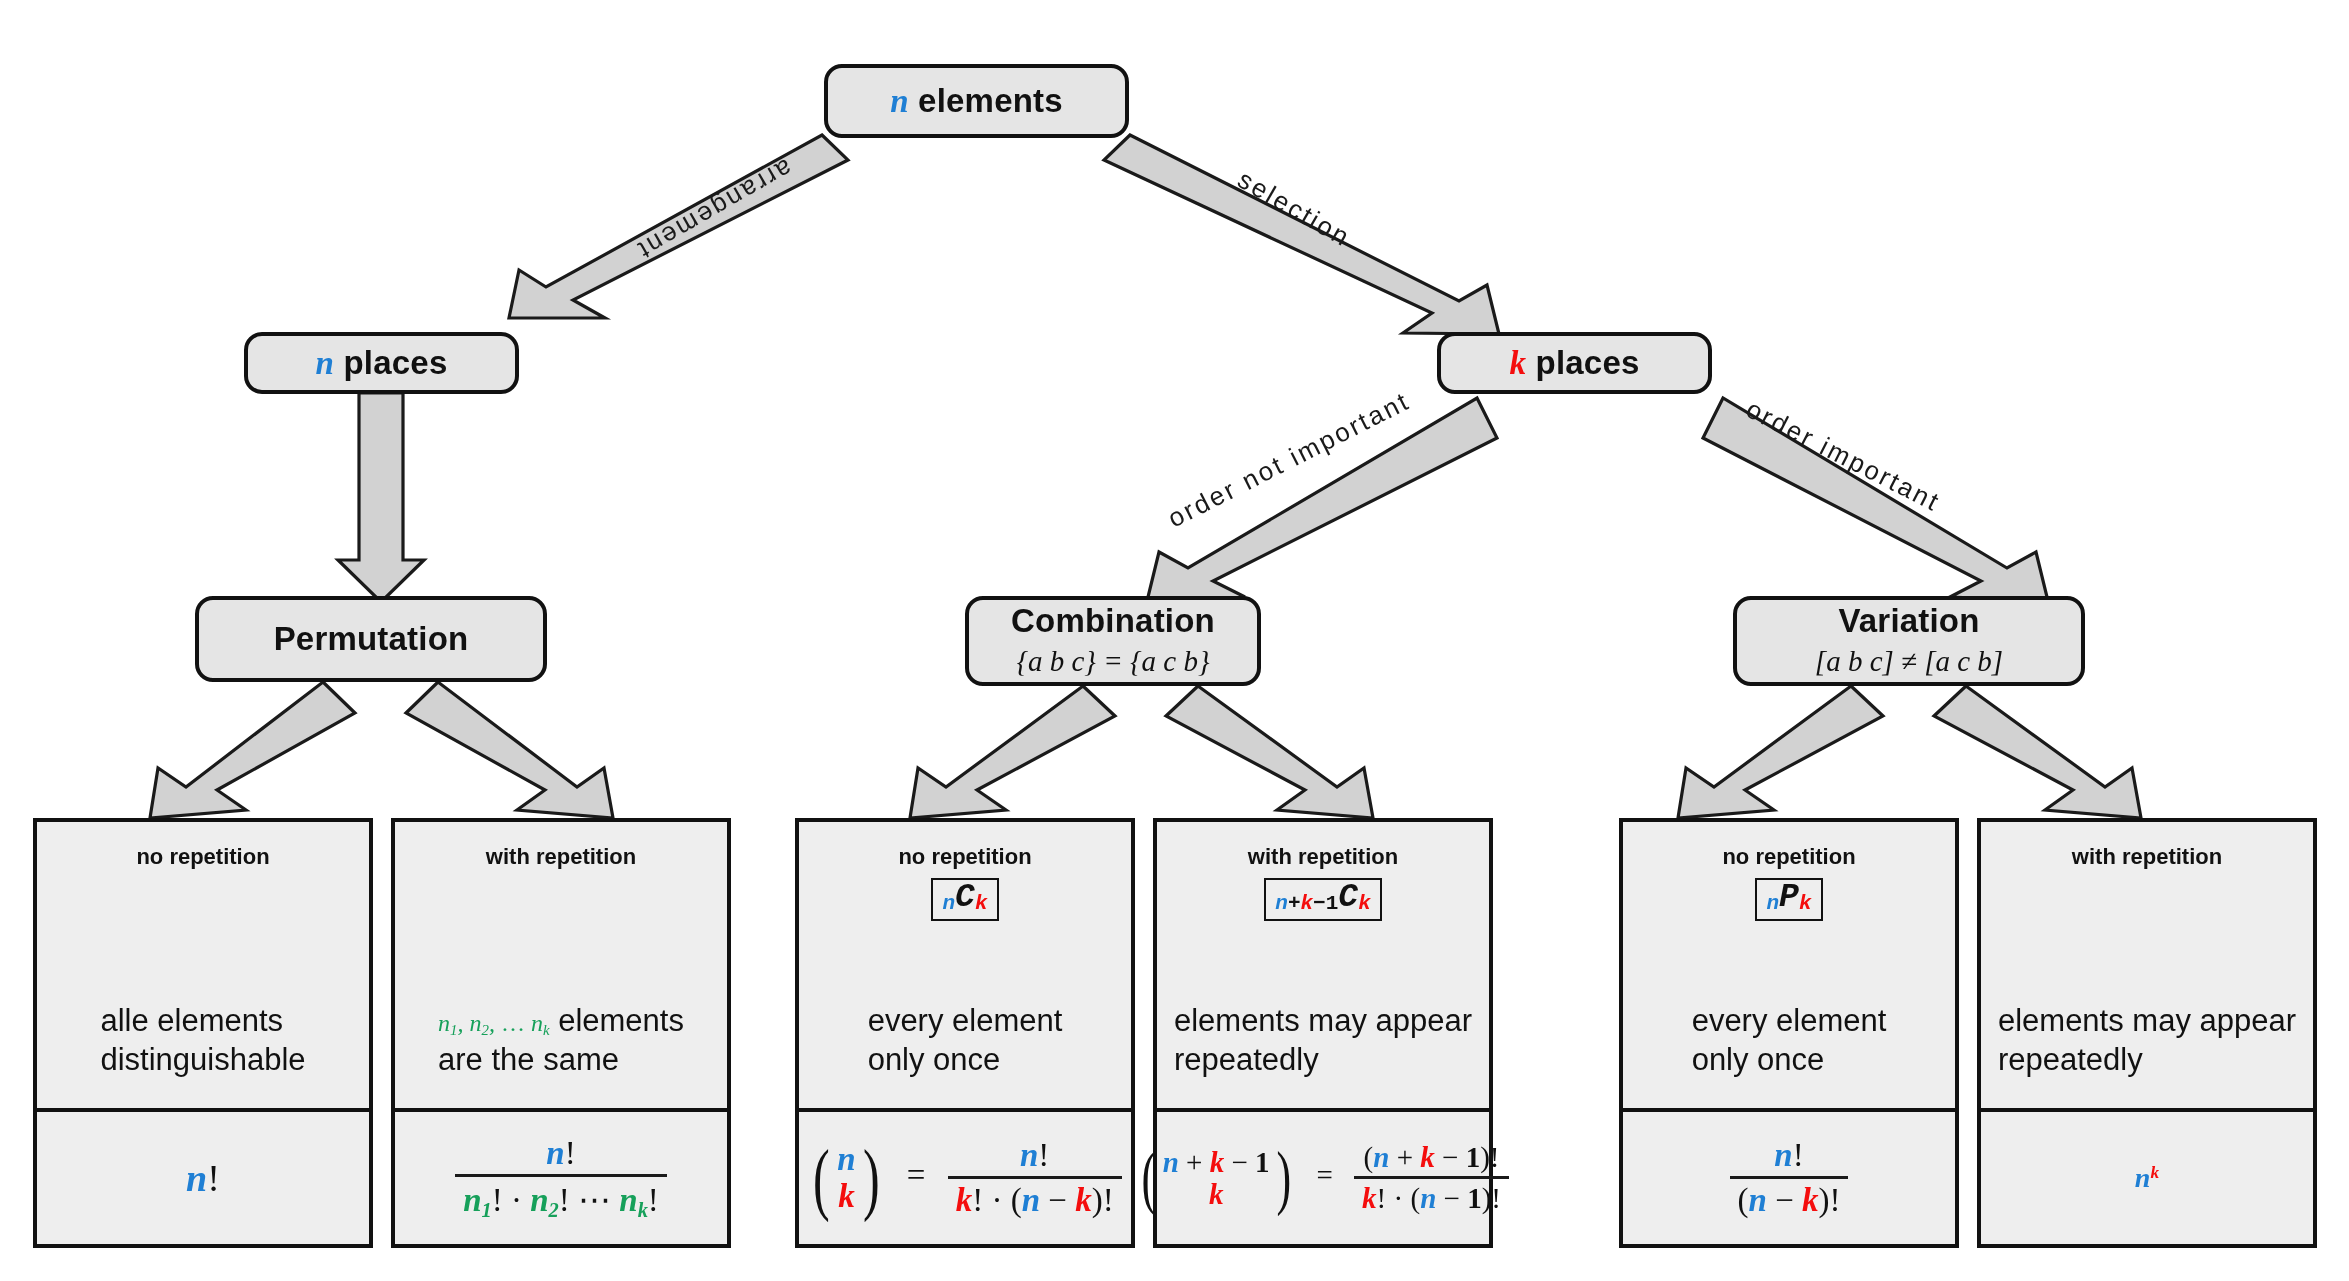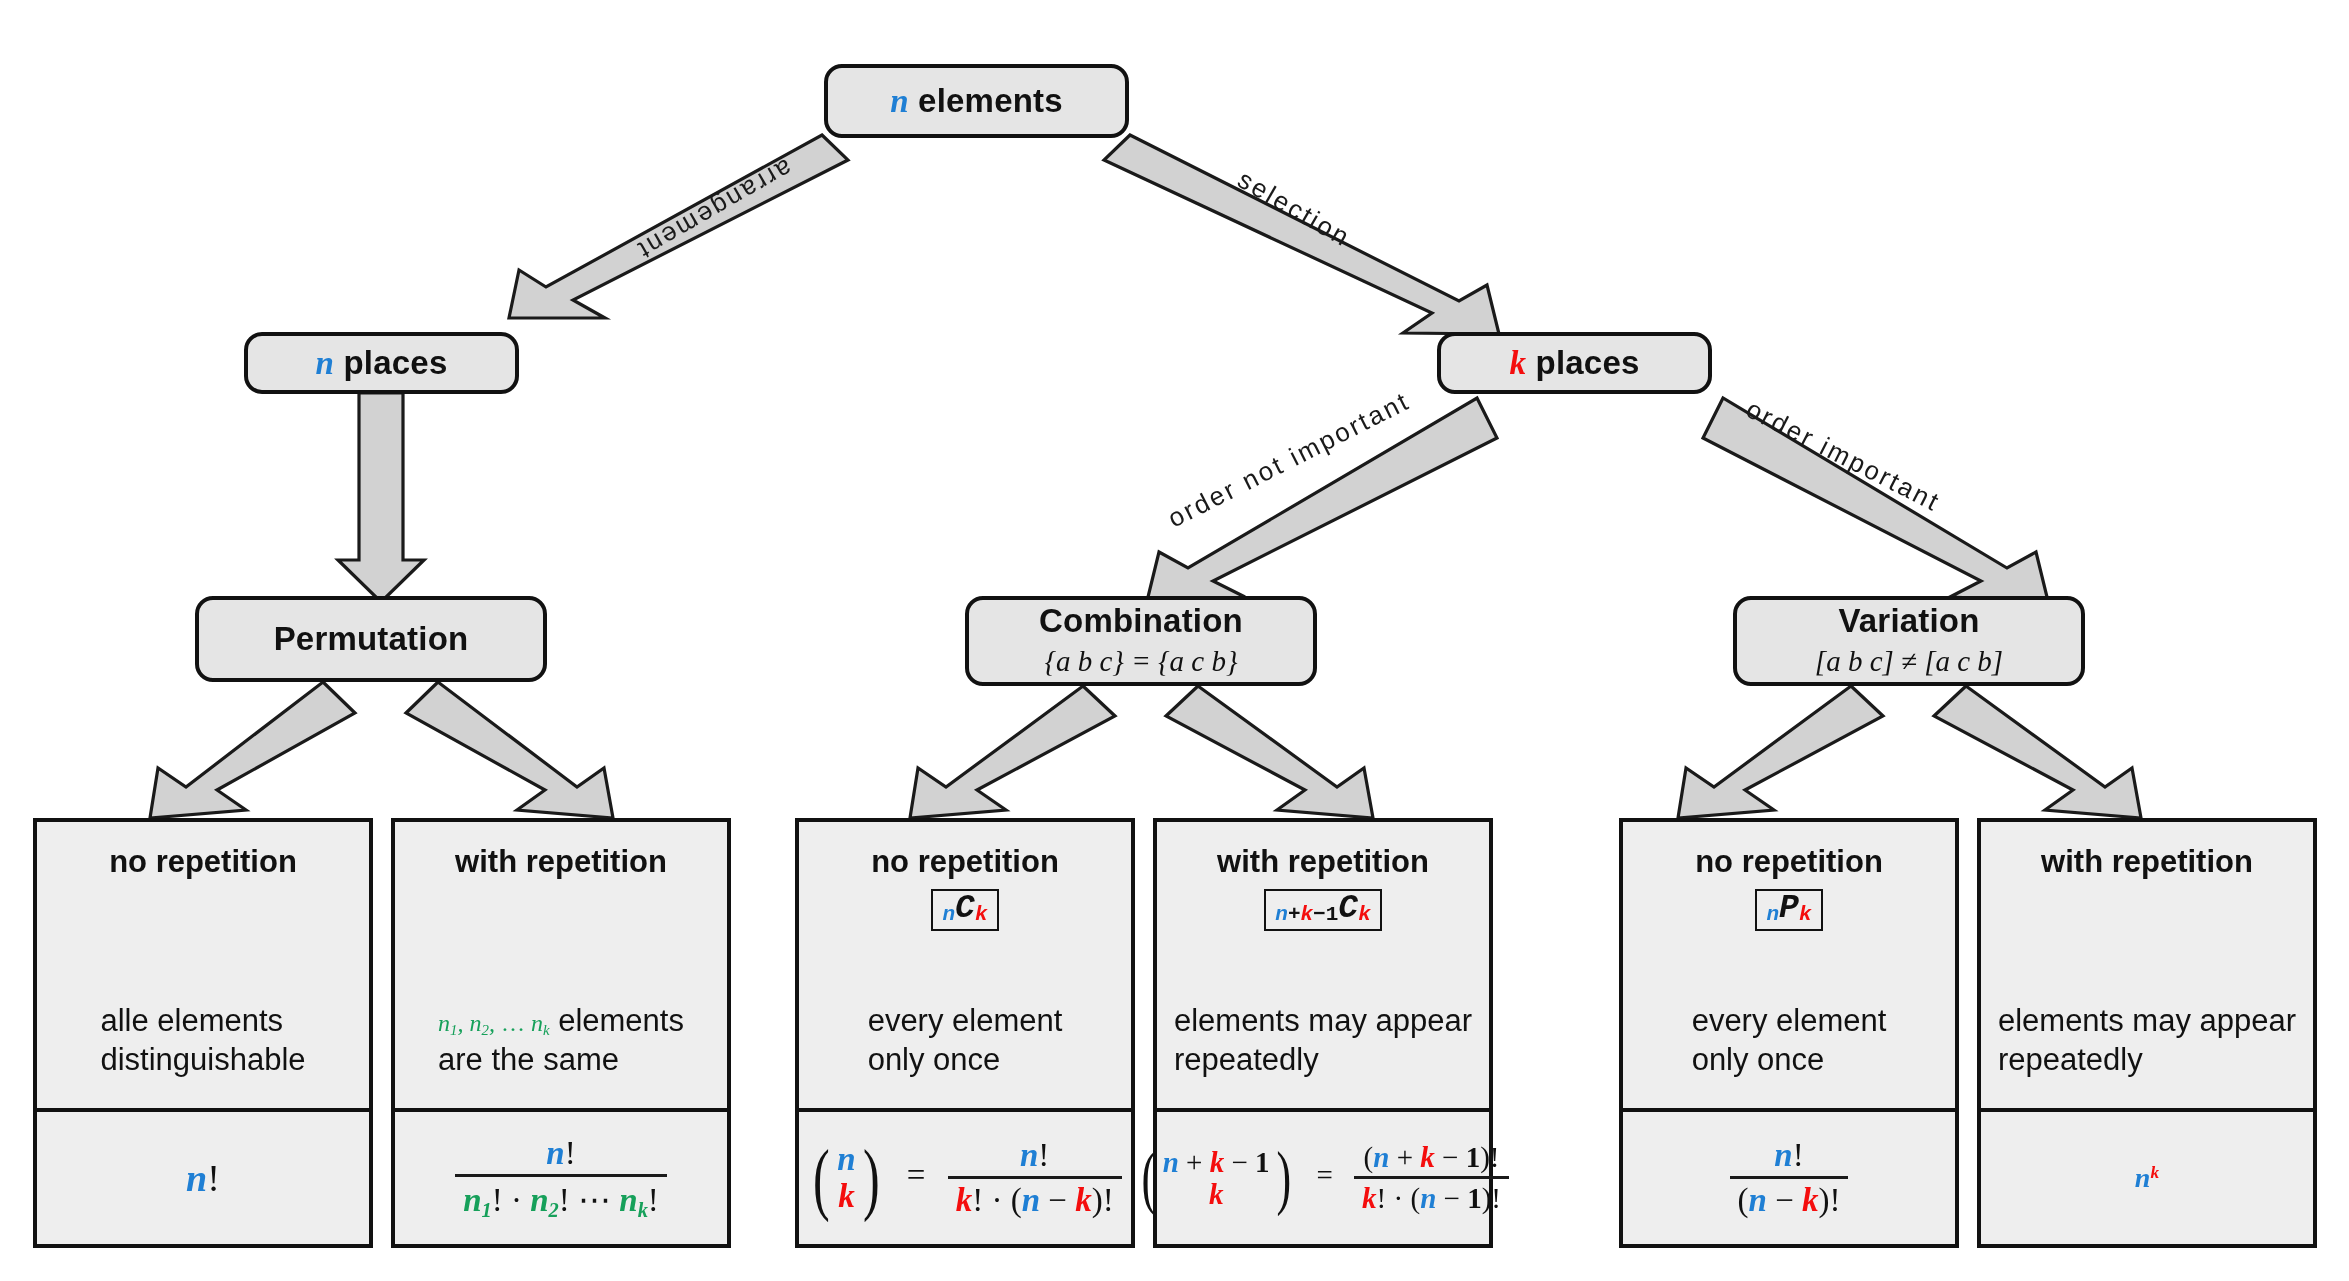--- a/index.html
+++ b/index.html
@@ -30,21 +30,21 @@
     display:flex;flex-direction:column;z-index:5;color:#111111;
   }
   .leaf .cellA{
     flex:1 1 auto;display:flex;flex-direction:column;align-items:center;
     border-bottom:4px solid #111111;padding-top:22px;box-sizing:border-box;
   }
   .leaf .cellB{
     height:132px;flex:0 0 132px;display:flex;align-items:center;justify-content:center;
     box-sizing:border-box;
   }
-  .leaf .hd{font-weight:bold;font-size:31px;line-height:1.15;}
+  .leaf .hd{font-weight:bold;font-size:22px;line-height:1.15;}
   .leaf .desc{font-size:31px;line-height:1.28;margin-top:auto;margin-bottom:28px;}
 
   
   .symbox{
     display:inline-block;border:2px solid #111;background:#eee;
     padding:1px 9px 3px 9px;margin-top:9px;
     font-family:Liberation Mono, monospace;font-weight:bold;font-style:italic;
     font-size:30px;line-height:1.05;white-space:nowrap;
   }
   .symbox .sb{font-size:21px;vertical-align:-3px;}
@@ -156,21 +156,21 @@
   <div class="node" style="left:244px;top:332px;width:275px;height:62px;">
     <div class="title">
       <span class="math mb bl">n</span><span> places</span>
     </div>
   </div>
 
   <div class="node" style="left:195px;top:596px;width:352px;height:86px;">
     <div class="title">Permutation</div>
   </div>
 
-  <div class="node" style="left:965px;top:596px;width:352px;height:90px;">
+  <div class="node" style="left:965px;top:596px;width:296px;height:90px;">
     <div class="title">Combination</div>
     <div class="sub">{a b c} = {a c b}</div>
   </div>
 
   <div class="node" style="left:1733px;top:596px;width:352px;height:90px;">
     <div class="title">Variation</div>
     <div class="sub">[a b c] ≠ [a c b]</div>
   </div>
 
   <div class="leaf" style="left:33px;top:818px;width:340px;height:430px;">

